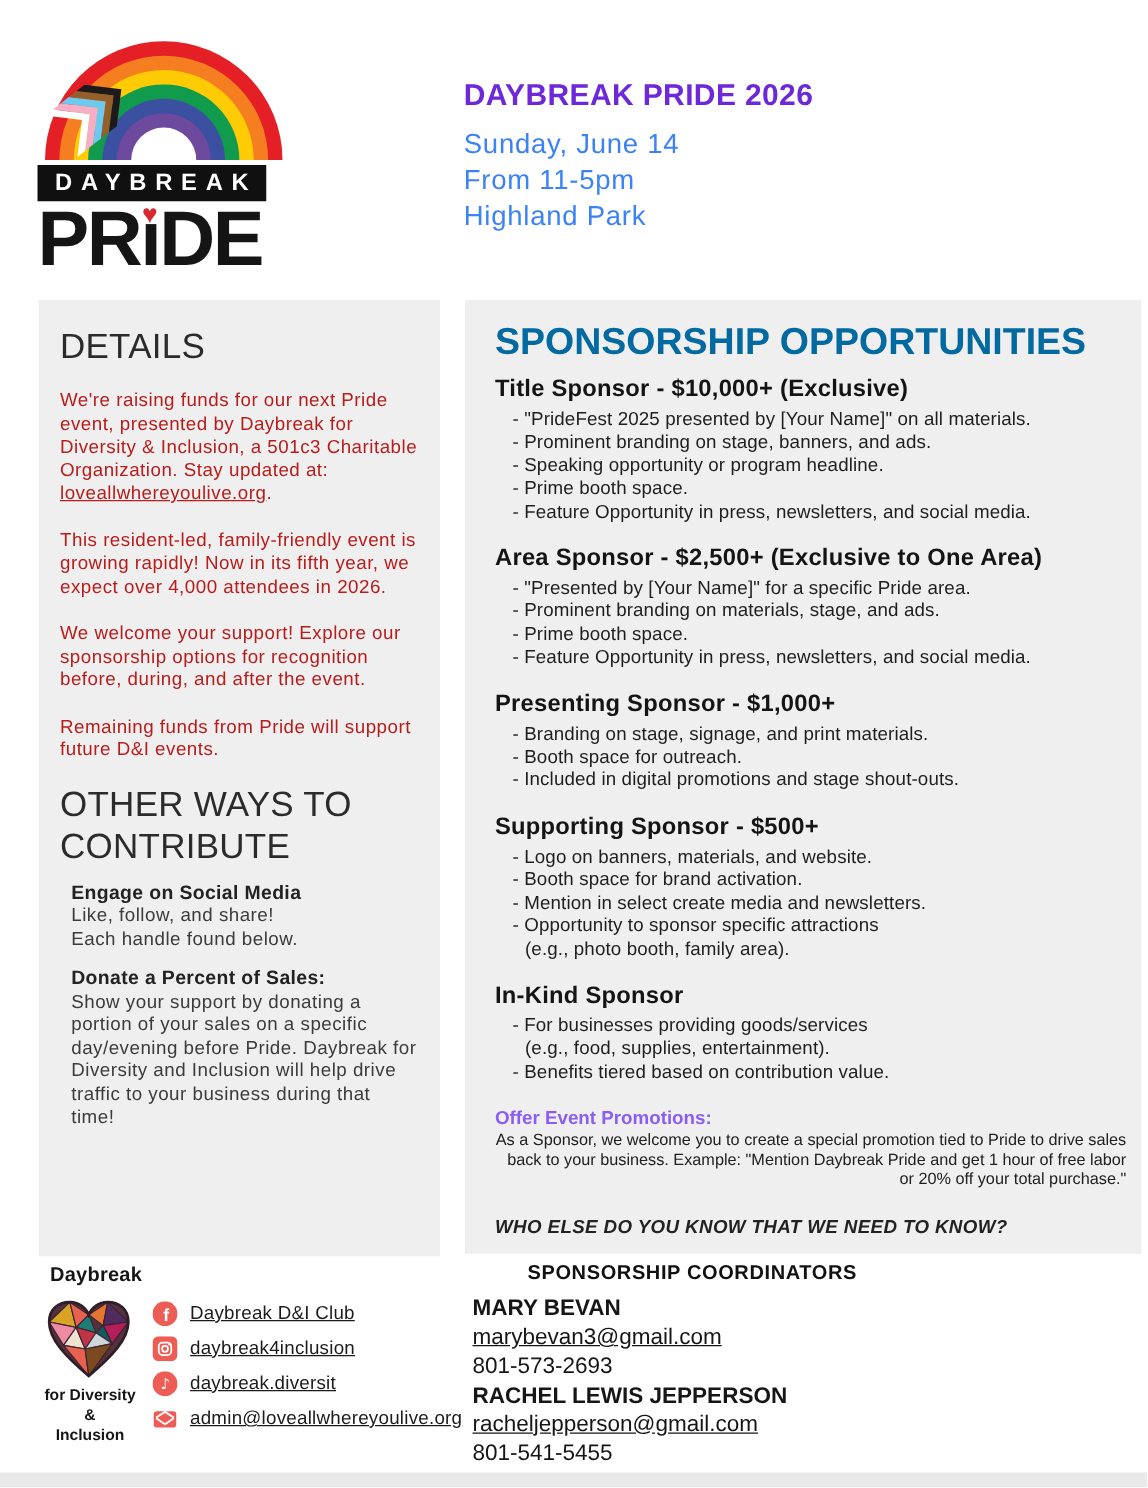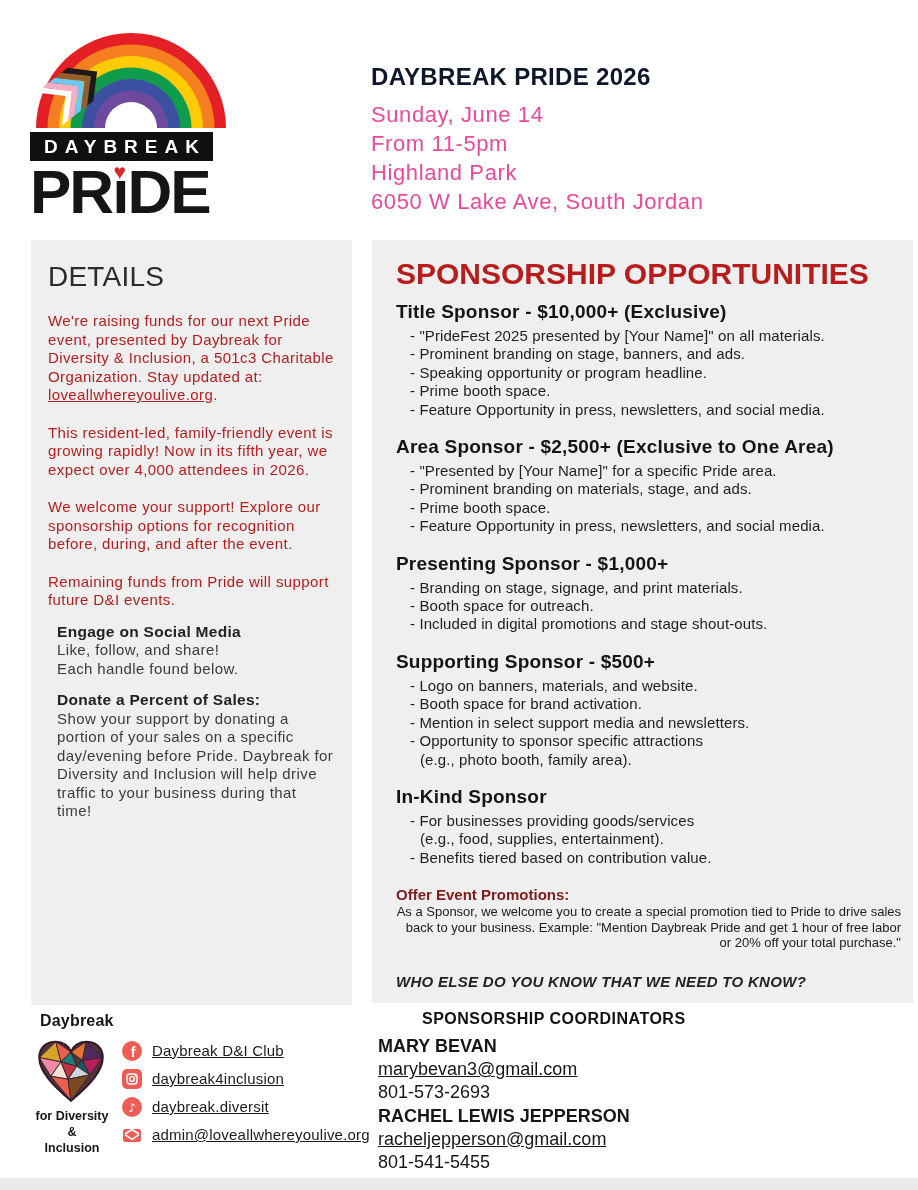--- a/index.html
+++ b/index.html
@@ -13,47 +13,47 @@
   .logo-bar { width:183px; height:29px; background:#101010; color:#fff; margin-top:4px;
               display:flex; align-items:center; justify-content:center;
               font-weight:bold; font-size:19px; letter-spacing:7px; text-indent:7px; }
   .logo-pride { font-size:62px; font-weight:bold; letter-spacing:-2px; color:#151515; line-height:62px; }
   .iwrap { position:relative; display:inline-block; }
   .iheart { position:absolute; left:50%; transform:translateX(-50%); top:0px;
             font-size:21px; color:#d7282f; letter-spacing:0; line-height:21px; }
 
   
   .event-info { position:absolute; left:371px; top:63px; }
-  .event-info .t { font-size:24px; font-weight:bold; letter-spacing:0.3px; color:#0f172a; margin-bottom:9px; }
-  .event-info .ln { font-size:22px; line-height:29px; letter-spacing:0.6px; color:#ec4899; }
+  .event-info .t { font-size:24px; font-weight:bold; letter-spacing:0.3px; color:#6d28d9; margin-bottom:9px; }
+  .event-info .ln { font-size:22px; line-height:29px; letter-spacing:0.6px; color:#3b82f6; }
 
   
   .left-panel { position:absolute; left:31px; top:240px; width:321px; height:765px;
                 background:#efefef; padding:20px 17px 0; }
   .left-panel h2 { font-size:28px; font-weight:normal; color:#2b2b2b; letter-spacing:0.2px; line-height:33px; }
   .lp-p { font-size:15px; line-height:18.5px; letter-spacing:0.4px; color:#b91c1c; margin-top:19px;
           white-space:pre-line; }
   .lp-p a { color:inherit; }
   .h2-details { margin-bottom:7px; }
   .h2-other { margin-top:17px; }
   .sub { margin-left:9px; margin-top:13px; }
   .sub h3 { font-size:15.5px; font-weight:bold; color:#222; letter-spacing:0.3px; line-height:18.5px; }
   .sub .sub-body { font-size:15px; line-height:18.5px; letter-spacing:0.4px; color:#3b3b3b; white-space:pre-line; }
 
   .right-panel { position:absolute; left:372px; top:240px; width:541px; height:763px;
                  background:#efefef; padding:16px 24px 0; }
-  .right-panel h2 { font-size:30px; font-weight:bold; color:#b91c1c; line-height:36px; margin-bottom:8px; }
+  .right-panel h2 { font-size:30px; font-weight:bold; color:#0369a1; line-height:36px; margin-bottom:8px; }
   .tier { margin-bottom:16px; }
   .tier h3 { font-size:19px; font-weight:bold; color:#141414; letter-spacing:0.2px; line-height:24px; margin-bottom:3px; }
   .tier ul { list-style:none; padding-left:6px; }
   .tier li { font-size:15px; line-height:18.4px; color:#1e1e1e; letter-spacing:0.1px;
              padding-left:18px; text-indent:-10px; white-space:pre-line; }
   .tier li::before { content:"- "; }
   .promo { margin-top:18px; width:505px; }
-  .promo h4 { font-size:15px; font-weight:bold; color:#7f1d1d; line-height:19px; }
+  .promo h4 { font-size:15px; font-weight:bold; color:#8b5cf6; line-height:19px; }
   .promo .promo-body { font-size:13px; line-height:15.5px; color:#202020; margin-top:0;text-align:right; }
   .question { position:absolute; left:24px; bottom:13px; font-size:15px; font-weight:bold;
               font-style:italic; letter-spacing:0.3px; color:#222; }
 
   
   .footer-left { position:absolute; left:30px; top:1012px; width:335px; height:150px; }
   .fl-name { font-weight:bold; font-size:16px; letter-spacing:0.2px; color:#161616; margin-left:10px; }
   .heart-logo { position:absolute; left:5px; top:26px; width:72px; height:68px; }
   .fl-sub { position:absolute; left:0; top:96px; width:84px; text-align:center;
             font-size:12.5px; font-weight:bold; line-height:16px; color:#161616; }
@@ -101,30 +101,30 @@
     <span>DAYBREAK</span>
   </div>
   <div class="logo-pride"><span>PR</span><span class="iwrap"><span class="iheart">♥</span><span>ı</span></span><span>DE</span></div>
 </div>
 
 <div class="event-info">
   <div class="t">DAYBREAK PRIDE 2026</div>
   <div class="ln">Sunday, June 14</div>
   <div class="ln">From 11-5pm</div>
   <div class="ln">Highland Park</div>
-  <div class="ln">6050 W Lake Ave, South Jordan</div>
 </div>
 
 <div class="left-panel">
   <h2 class="h2-details">DETAILS</h2>
   <p class="lp-p"><span>We're raising funds for our next Pride event, presented by Daybreak for Diversity &amp; Inclusion, a 501c3 Charitable Organization. Stay updated at: </span><a href="#">loveallwhereyoulive.org</a><span>.</span></p>
   <p class="lp-p">This resident-led, family-friendly event is growing rapidly! Now in its fifth year, we expect over 4,000 attendees in 2026.</p>
   <p class="lp-p">We welcome your support! Explore our sponsorship options for recognition before, during, and after the event.</p>
   <p class="lp-p">Remaining funds from Pride will support future D&amp;I events.</p>
 
+  <h2 class="h2-other">OTHER WAYS TO CONTRIBUTE</h2>
   <div class="sub">
     <h3>Engage on Social Media</h3>
     <div class="sub-body">Like, follow, and share!
 Each handle found below.</div>
   </div>
   <div class="sub">
     <h3>Donate a Percent of Sales:</h3>
     <div class="sub-body">Show your support by donating a portion of your sales on a specific day/evening before Pride. Daybreak for Diversity and Inclusion will help drive traffic to your business during that time!</div>
   </div>
 </div>
@@ -160,21 +160,21 @@
       <li>Booth space for outreach.</li>
       <li>Included in digital promotions and stage shout-outs.</li>
     </ul>
   </div>
 
   <div class="tier">
     <h3>Supporting Sponsor - $500+</h3>
     <ul>
       <li>Logo on banners, materials, and website.</li>
       <li>Booth space for brand activation.</li>
-      <li>Mention in select support media and newsletters.</li>
+      <li>Mention in select create media and newsletters.</li>
       <li>Opportunity to sponsor specific attractions
 (e.g., photo booth, family area).</li>
     </ul>
   </div>
 
   <div class="tier">
     <h3>In-Kind Sponsor</h3>
     <ul>
       <li>For businesses providing goods/services
 (e.g., food, supplies, entertainment).</li>

